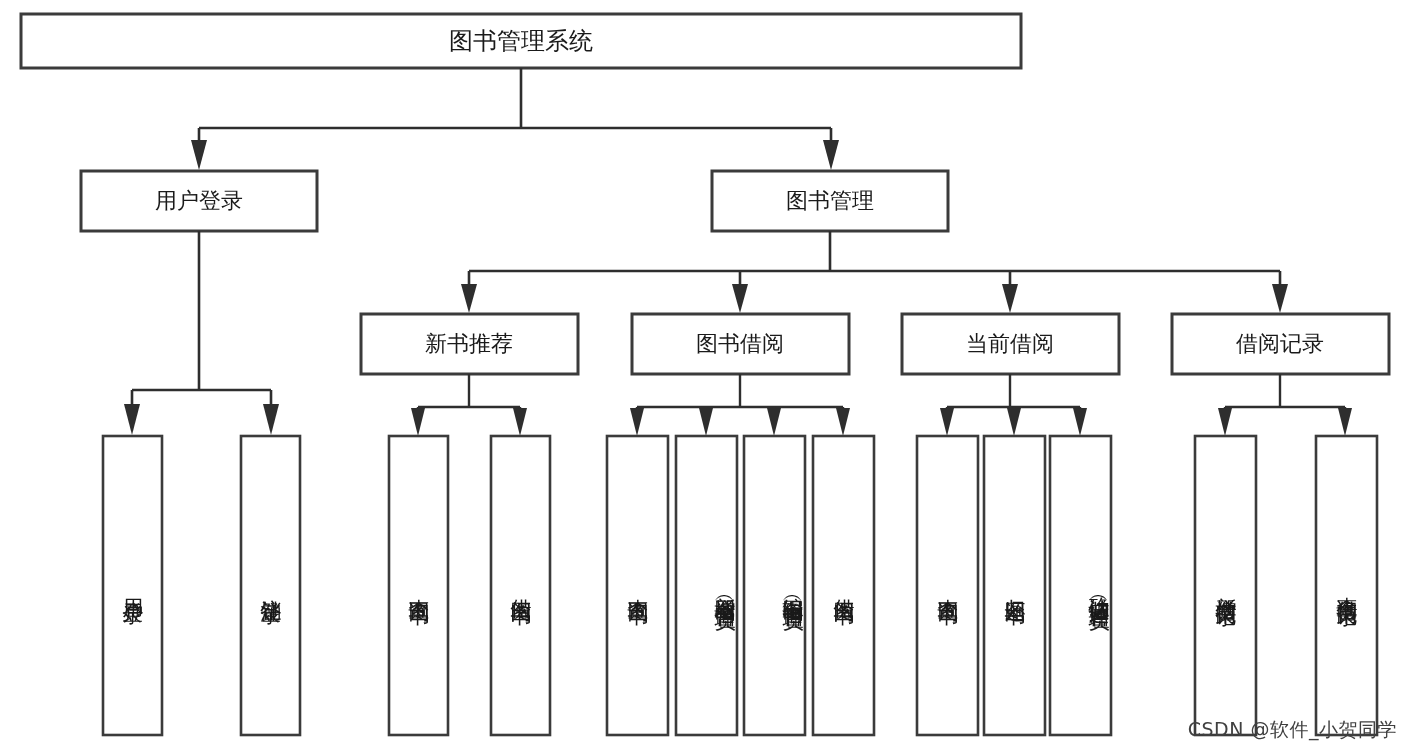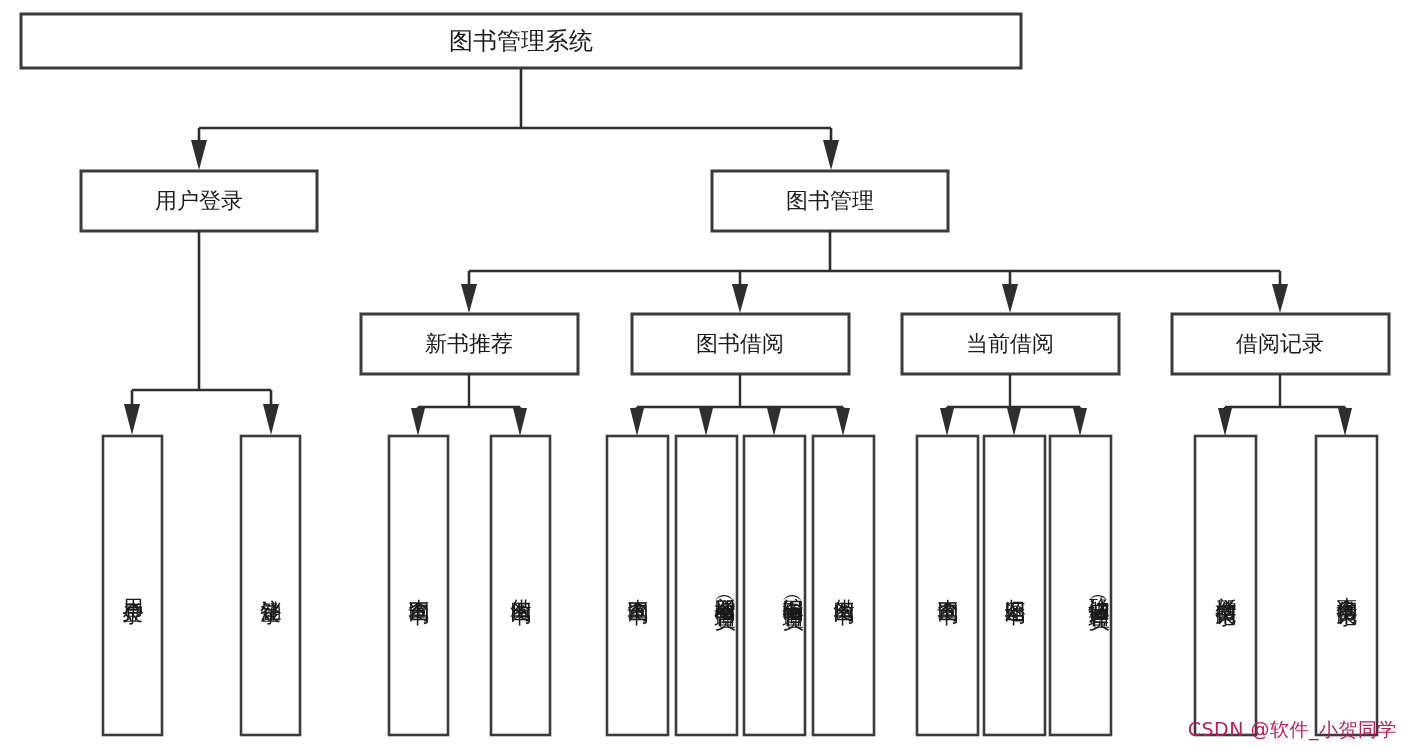--- a/index.html
+++ b/index.html
@@ -71,21 +71,21 @@
     color: #1a1a1a;
     pointer-events: none;
     white-space: nowrap;
   }
   .watermark {
     position: absolute;
     right: 8px;
     bottom: 4px;
     font-family: "DejaVu Sans", "Liberation Sans", sans-serif;
     font-size: 19px;
-    color: #be185d;
+    color: #404040;
     letter-spacing: 0.5px;
     white-space: nowrap;
   }
 </style>
 </head>
 <body>
 
 <div id="diagram-root">
 
   <svg id="flowchart" viewBox="0 0 1405 747" xmlns="http://www.w3.org/2000/svg">

